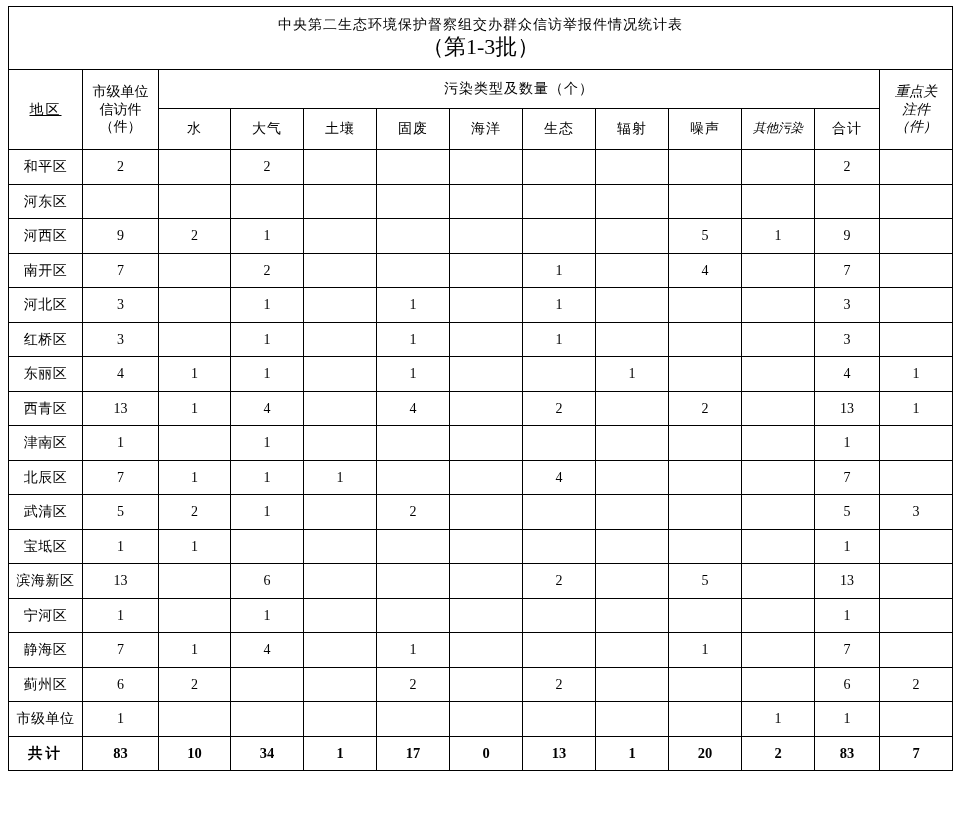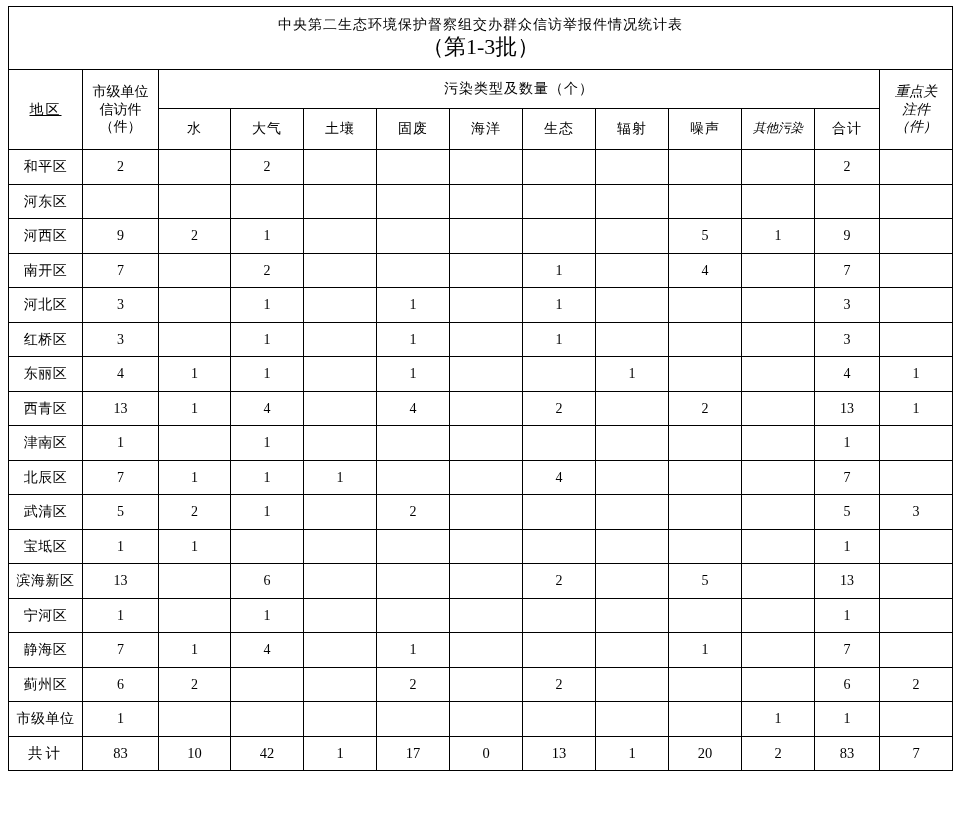--- a/index.html
+++ b/index.html
@@ -88,21 +88,21 @@
   
   tbody tr { height: 34.5px; }
   td.region {
     text-align: left;
     padding-left: 9px;
     font-size: 14.5px;
     letter-spacing: 0.5px;
   }
   td.num { font-size: 14px; }
   tr.total-row td {
-    font-weight: normal;
+    font-weight: bold;
     font-size: 14.5px;
   }
   tr.total-row td.region {
     letter-spacing: 3px;
   }
 </style>
 </head>
 <body>
 
 <div class="page">
@@ -409,21 +409,21 @@
         <td class="num"></td>
         <td class="num"></td>
         <td class="num">1</td>
         <td class="num">1</td>
         <td class="num"></td>
       </tr>
       <tr class="total-row">
         <td class="region">共计</td>
         <td class="num">83</td>
         <td class="num">10</td>
-        <td class="num">42</td>
+        <td class="num">34</td>
         <td class="num">1</td>
         <td class="num">17</td>
         <td class="num">0</td>
         <td class="num">13</td>
         <td class="num">1</td>
         <td class="num">20</td>
         <td class="num">2</td>
         <td class="num">83</td>
         <td class="num">7</td>
       </tr>

